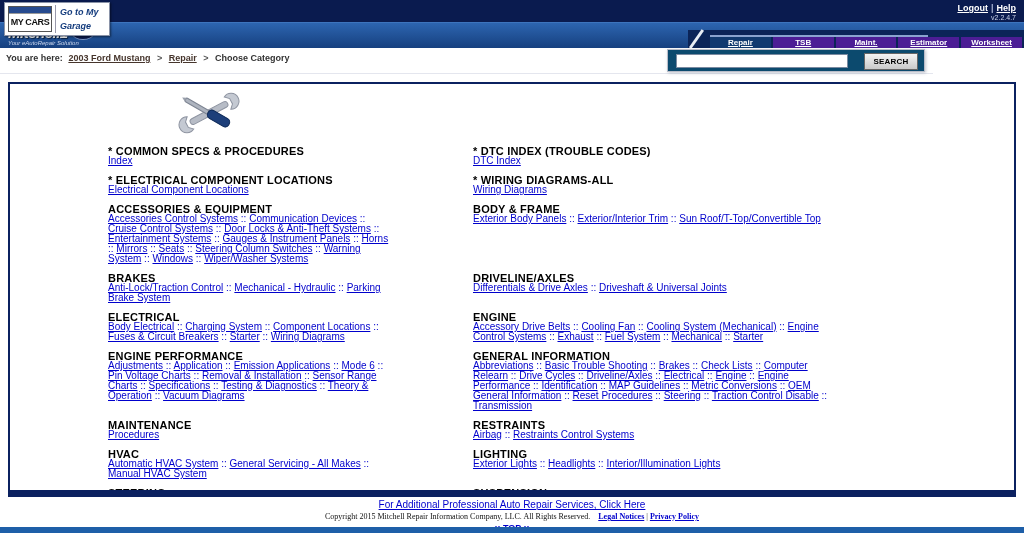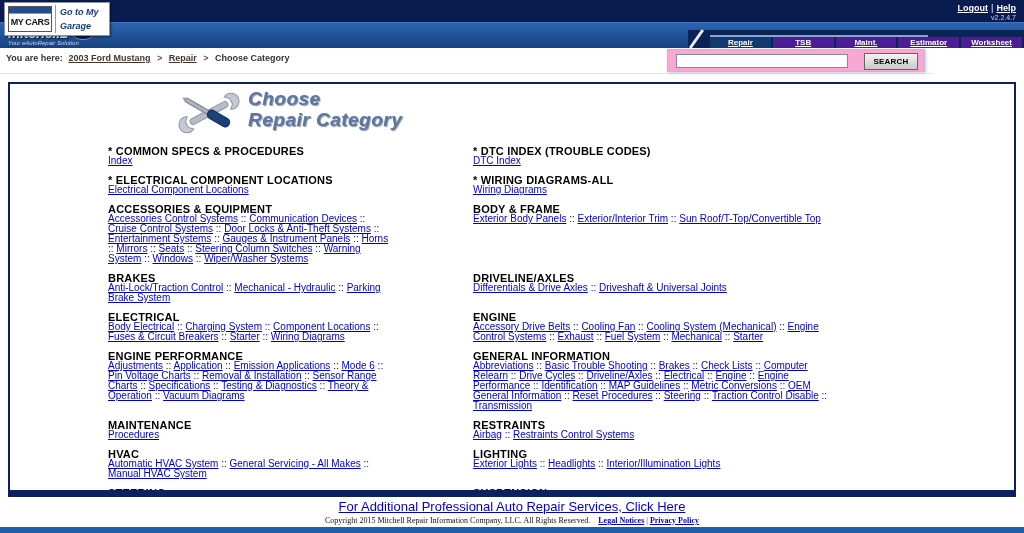--- a/index.html
+++ b/index.html
@@ -40,21 +40,21 @@
   .tab { flex:1; background:#4c1d95; color:#fff; font-size:8px; font-weight:bold; text-decoration:underline;
          text-align:center; line-height:11px; cursor:pointer; }
   .tab.active { background:#113a70; }
 
   
   .crumbrow { position:absolute; top:48px; left:0; width:933px; height:26px; background:#fff; border-bottom:1px solid #e4e6ee; }
   .crumbs { position:absolute; top:5px; left:6px; font-size:9px; font-weight:bold; color:#333; }
   .crumbs a { color:#46352c; text-decoration:underline; cursor:pointer; margin:0 3px; }
   .crumbs .gt { color:#555; margin:0 1px; }
   .crumbs .current { color:#333; margin-left:3px; }
-  .searchbox { position:absolute; top:1px; right:8px; width:258px; height:23px; background:#f9a8d4; border:1px solid #b9bdc9;
+  .searchbox { position:absolute; top:1px; right:8px; width:258px; height:23px; background:#0c4a6e; border:1px solid #b9bdc9;
                box-shadow:1px 1px 3px rgba(90,100,120,.35); display:flex; align-items:center; gap:16px; padding:1px 6px 0 8px; }
   .searchbox input { width:178px; height:14px; border:1px solid #7a8aa0; font-size:9px; padding:0 3px; font-family:"Liberation Sans",sans-serif; }
   .searchbox button { width:56px; height:17px; font-size:8px; font-weight:bold; color:#000;
                       background:linear-gradient(#f4f4f4,#c9c9c9); border:1px solid #666; cursor:pointer;
                       font-family:"Liberation Sans",sans-serif; letter-spacing:.2px; }
 
   
   .panel { position:absolute; top:82px; left:8px; width:1008px; height:415px; background:#fff;
            border:2px solid #0b2160; border-bottom:7px solid #0b2160; overflow:hidden; }
   .panel-head { position:relative; height:54px; }
@@ -67,21 +67,21 @@
   .cats td { vertical-align:top; width:365px; }
   .cats td.lcell { padding-right:80px; }
   .cat-block { padding-bottom:9px; }
   .cat-title { font-size:11px; line-height:10px; font-weight:bold; color:#000; letter-spacing:.2px; }
   .cat-links { font-size:10px; line-height:10px; }
   .cat-links a { color:#0000cc; text-decoration:underline; cursor:pointer; }
   .cat-links .sep { color:#0000cc; }
 
   
   .footer { position:absolute; top:499px; left:0; width:1024px; text-align:center; }
-  .footer .svc { font-size:13px; }
+  .footer .svc { font-size:10px; }
   .footer .svc a { color:#0000cc; text-decoration:underline; cursor:pointer; }
   .footer .copy { font-size:8px; color:#111; margin-top:2px;font-family:Liberation Serif, serif; }
   .footer .copy a { color:#0000cc; text-decoration:underline; font-weight:bold; cursor:pointer; }
   .footer .copy .pipe { color:#333; margin:0 2px; }
   .footer .toplink { font-size:9px; font-weight:bold; margin-top:2px; }
   .footer .toplink a { color:#0000cc; text-decoration:underline; cursor:pointer; }
   .bar-bottom { position:absolute; bottom:0; left:0; width:1024px; height:6px; background:#1e5fa8; }
 </style>
 </head>
 <body>
@@ -144,24 +144,20 @@
           <path d="M10 16 a8 8 0 1 0 0 14 l-4 -4 v-6 z" fill="#c4c9d2" stroke="#8d93a0" stroke-width="1"></path>
           <path d="M52 16 a8 8 0 1 1 0 14 l4 -4 v-6 z" fill="#c4c9d2" stroke="#8d93a0" stroke-width="1"></path>
         </g>
 
         <g transform="rotate(30 31 23)">
           <rect x="4" y="21" width="26" height="4" rx="1" fill="#aeb4bf" stroke="#7d8492" stroke-width="1"></rect>
           <path d="M4 21 l-4 2 l4 2 z" fill="#9aa0ac"></path>
           <rect x="30" y="18.5" width="24" height="9" rx="4" fill="#1d3f7a" stroke="#0e2a57" stroke-width="1"></rect>
         </g>
       </svg>
-      <div class="page-title">
-        <div>Choose</div>
-        <div>Repair Category</div>
-      </div>
     </div>
     <table class="cats">
         <tbody>
           <tr>
             <td class="lcell">
               <div class="cat-block">
                 <div class="cat-title">* COMMON SPECS &amp; PROCEDURES</div>
                 <div class="cat-links"><a>Index</a></div>
               </div>
             </td>

